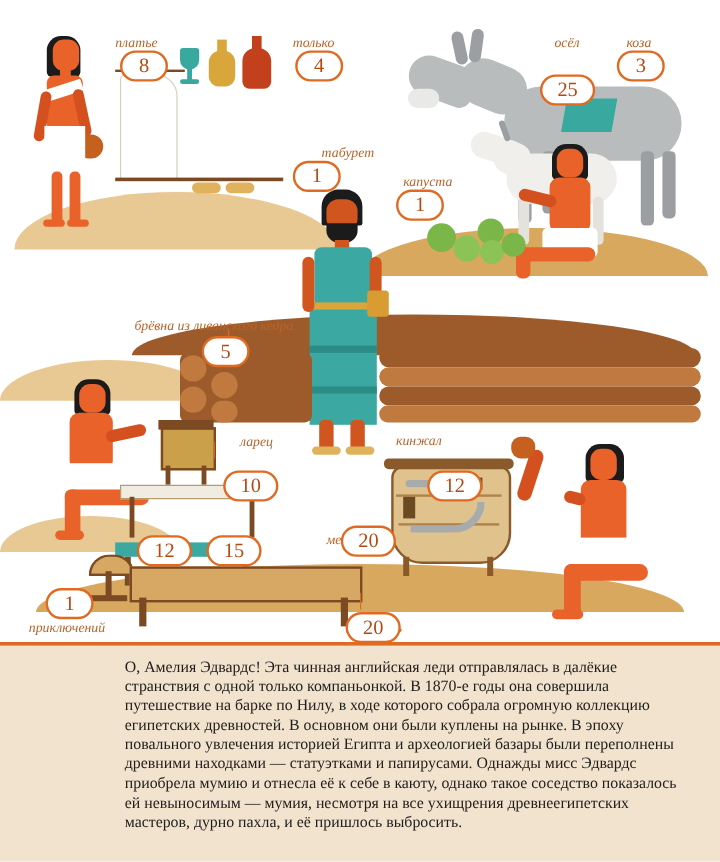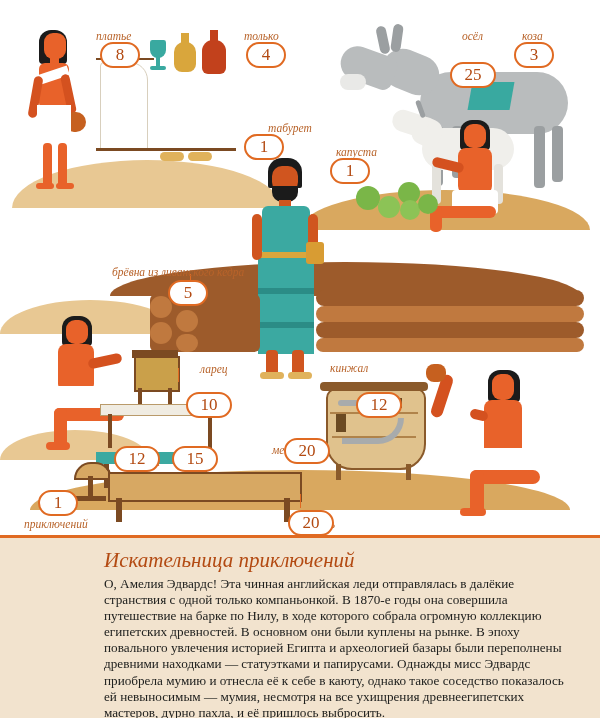--- a/index.html
+++ b/index.html
@@ -279,17 +279,16 @@
     <div class="num w2" style="left:114px; top:426px;">12</div>
     <div class="num w2" style="left:172px; top:426px;">15</div>
     <div class="num w2" style="left:356px; top:372px;">12</div>
     <div class="num w2" style="left:284px; top:418px;">20</div>
     <div class="num" style="left:38px; top:490px;">1</div>
     <div class="num w2" style="left:288px; top:490px;">20</div>
 
   </div>
 
   <div class="panel">
-    <h2>Искательница приключений</h2>
     <p>О, Амелия Эдвардс! Эта чинная английская леди отправлялась в далёкие странствия с одной только компаньонкой. В 1870-е годы она совершила путешествие на барке по Нилу, в ходе которого собрала огромную коллекцию египетских древностей. В основном они были куплены на рынке. В эпоху повального увлечения историей Египта и археологией базары были переполнены древними находками — статуэтками и папирусами. Однажды мисс Эдвардс приобрела мумию и отнесла её к себе в каюту, однако такое соседство показалось ей невыносимым — мумия, несмотря на все ухищрения древнеегипетских мастеров, дурно пахла, и её пришлось выбросить.</p>
   </div>
 
 </div>
 
 </body></html>

